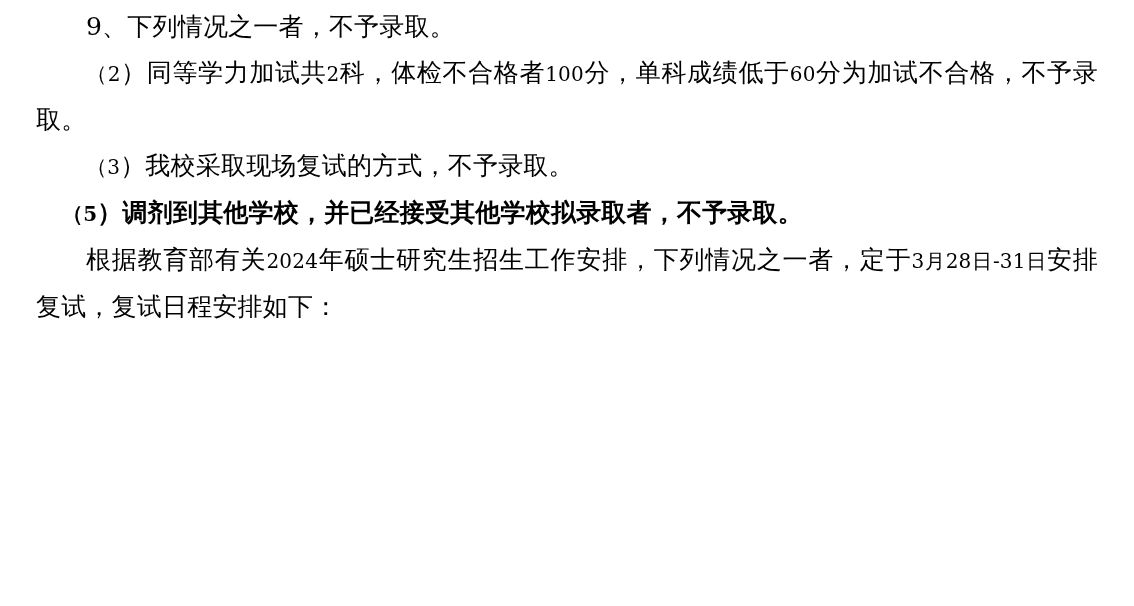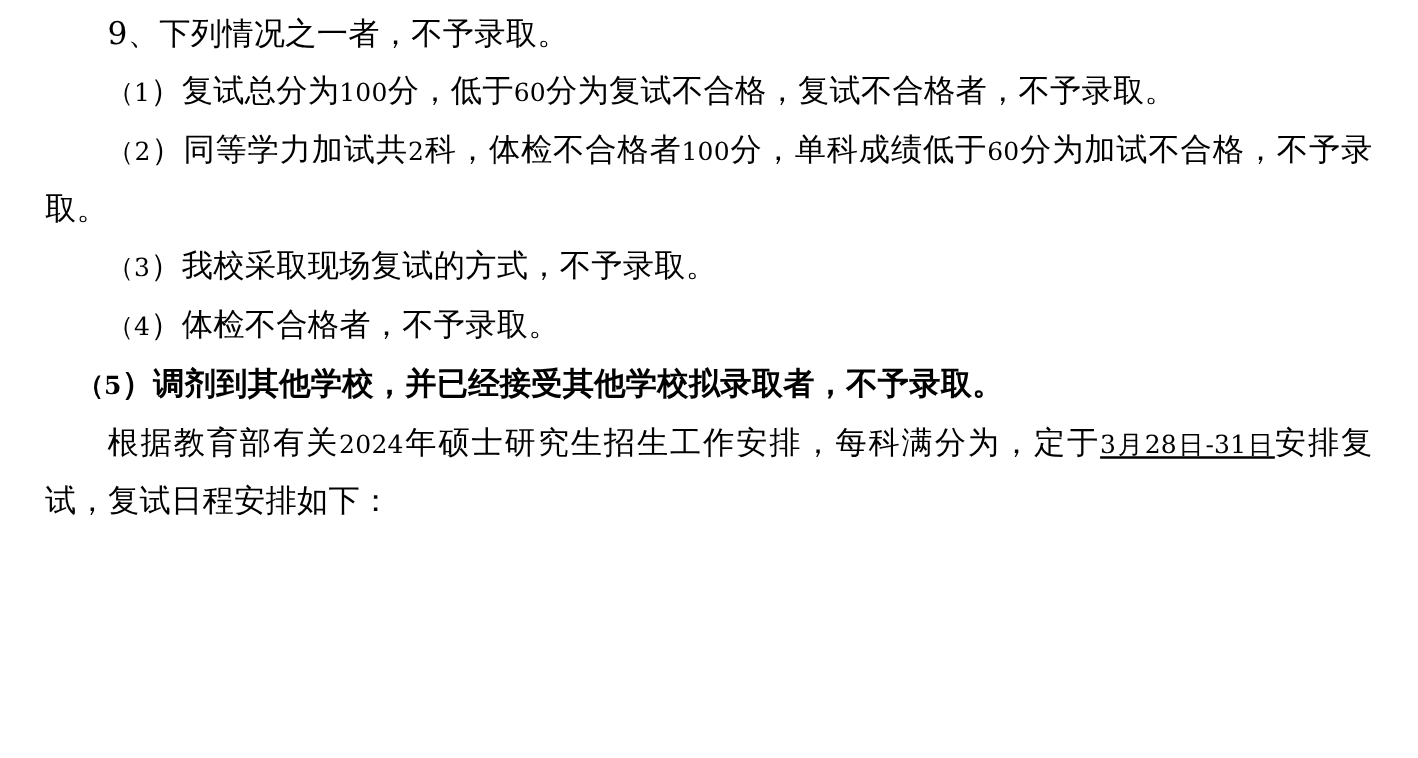--- a/index.html
+++ b/index.html
@@ -39,34 +39,31 @@
   }
   .indent-1 {
     text-indent: 26px;
     font-weight: bold;
   }
   .num-small {
     font-size: 20px;
     font-family: "DejaVu Serif", "Liberation Serif", serif;
   }
   .underline-text {
-    text-decoration: underline;
     text-underline-offset: 3px;
     margin-top: 38px;
   }
   .paren-small {
     font-size: 21px;
   }
 </style>
 </head>
 <body>
 
 <div class="page">
   <div class="doc-body" id="doc-body">
       <p class="para indent-2"><span>9、下列情况之一者，不予录取。</span></p>
-      <p class="para indent-2"><span class="paren-small">（</span><span class="num-small">1</span><span>）复试总分为</span><span class="num-small">100</span><span>分，低于</span><span class="num-small">60</span><span>分为复试不合格，复试不合格者，不予录取。</span></p>
       <p class="para indent-2"><span class="paren-small">（</span><span class="num-small">2</span><span>）同等学力加试共</span><span class="num-small">2</span><span>科，体检不合格者</span><span class="num-small">100</span><span>分，单科成绩低于</span><span class="num-small">60</span><span>分为加试不合格，不予录取。</span></p>
       <p class="para indent-2"><span class="paren-small">（</span><span class="num-small">3</span><span>）我校采取现场复试的方式，不予录取。</span></p>
-      <p class="para indent-2"><span class="paren-small">（</span><span class="num-small">4</span><span>）体检不合格者，不予录取。</span></p>
       <p class="para indent-1"><span class="paren-small">（</span><span class="num-small">5</span><span>）调剂到其他学校，并已经接受其他学校拟录取者，不予录取。</span></p>
-      <p class="para indent-2"><span>根据教育部有关</span><span class="num-small">2024</span><span>年硕士研究生招生工作安排，每科满分为，定于</span><span class="num-small underline-text">3月28日-31日</span><span>安排复试，复试日程安排如下：</span></p>
+      <p class="para indent-2"><span>根据教育部有关</span><span class="num-small">2024</span><span>年硕士研究生招生工作安排，下列情况之一者，定于</span><span class="num-small underline-text">3月28日-31日</span><span>安排复试，复试日程安排如下：</span></p>
     </div>
 </div>
 
 </body></html>

